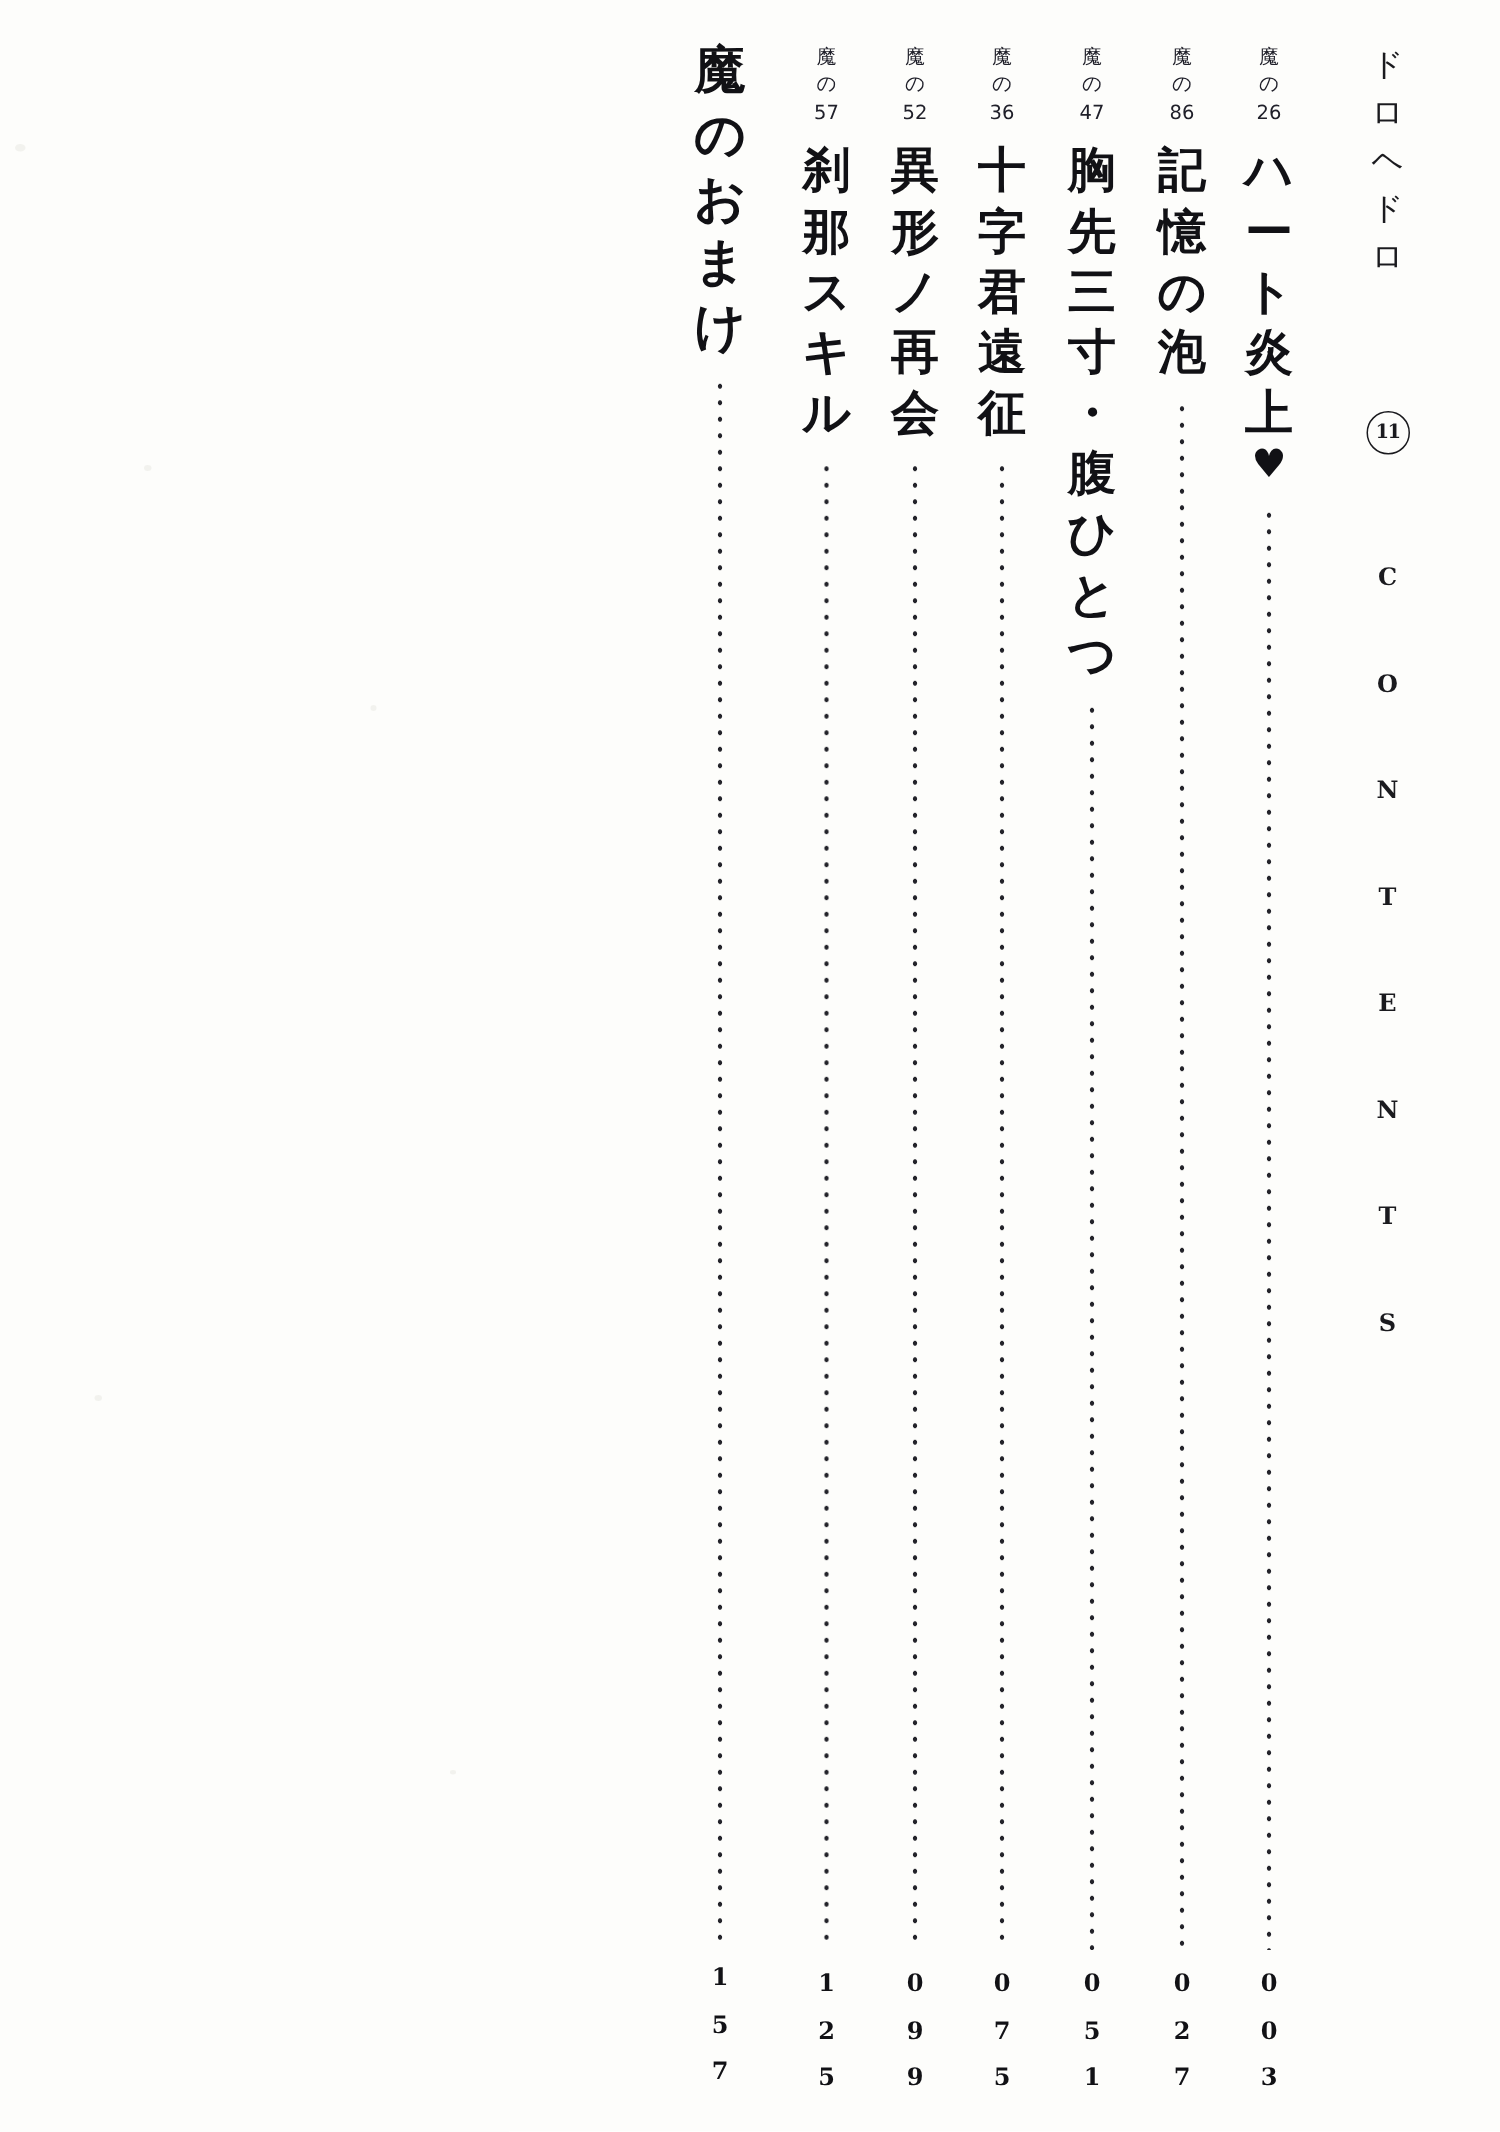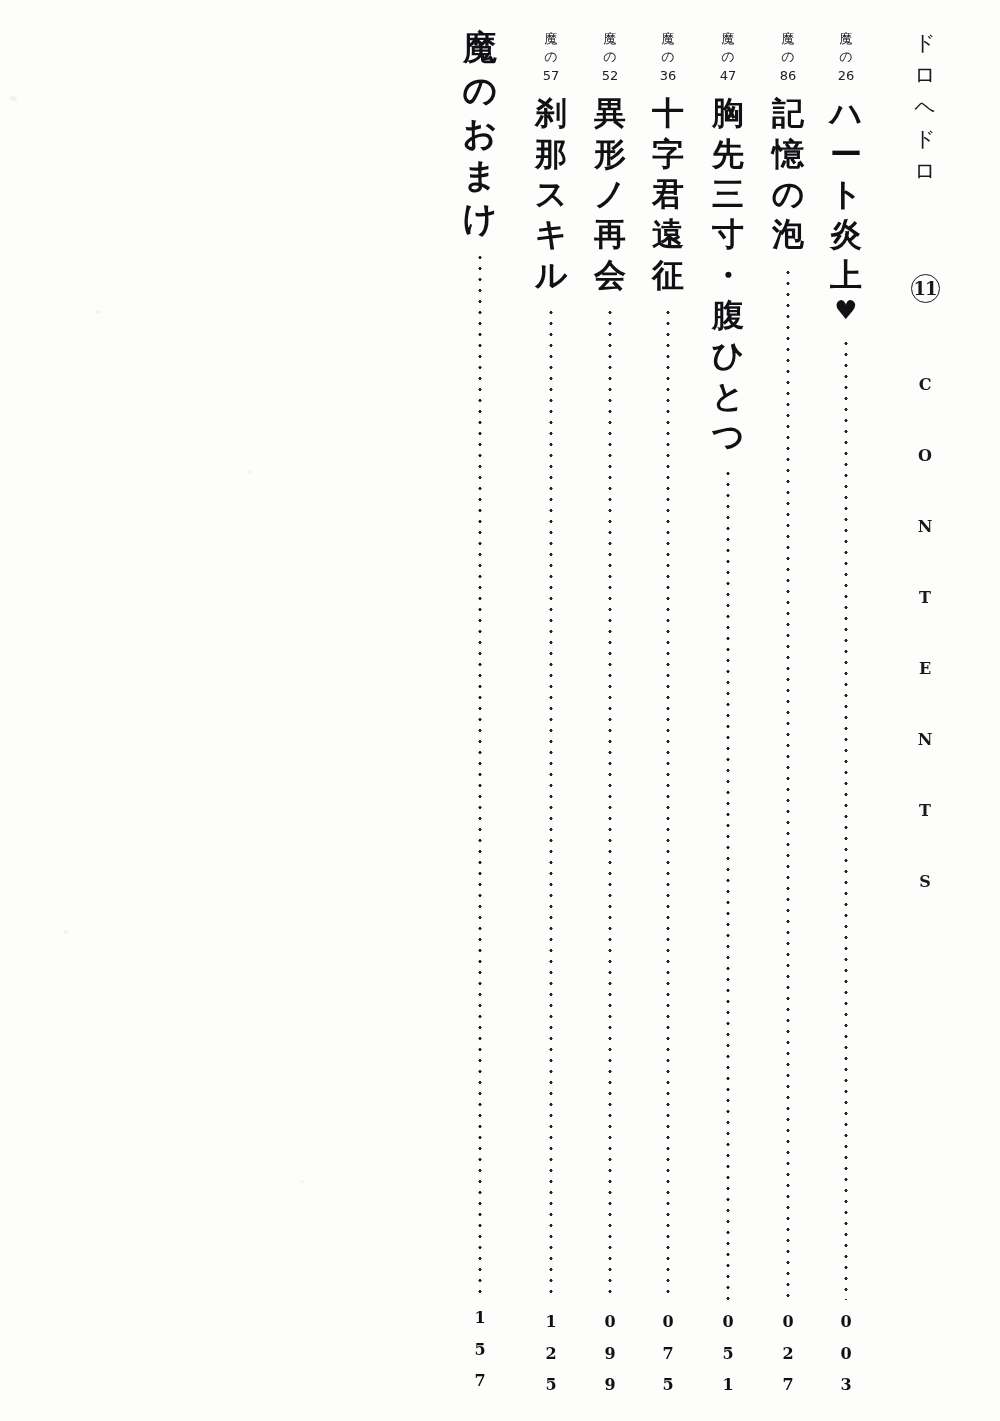--- a/index.html
+++ b/index.html
@@ -54,21 +54,21 @@
   .circled-number {
     margin-top: 86px;
     width: 27px;
     height: 27px;
     border: 1.6px solid #1a1a1e;
     border-radius: 50%;
     display: flex;
     align-items: center;
     justify-content: center;
     font-family: "DejaVu Serif", "Liberation Serif", serif;
-    font-size: 18px;
+    font-size: 13px;
     font-weight: 700;
     letter-spacing: -1px;
     color: #1a1a1e;
   }
 
   .contents-word {
     margin-top: 74px;
     font-family: "DejaVu Serif", "Liberation Serif", serif;
     font-size: 16px;
     font-weight: 600;

